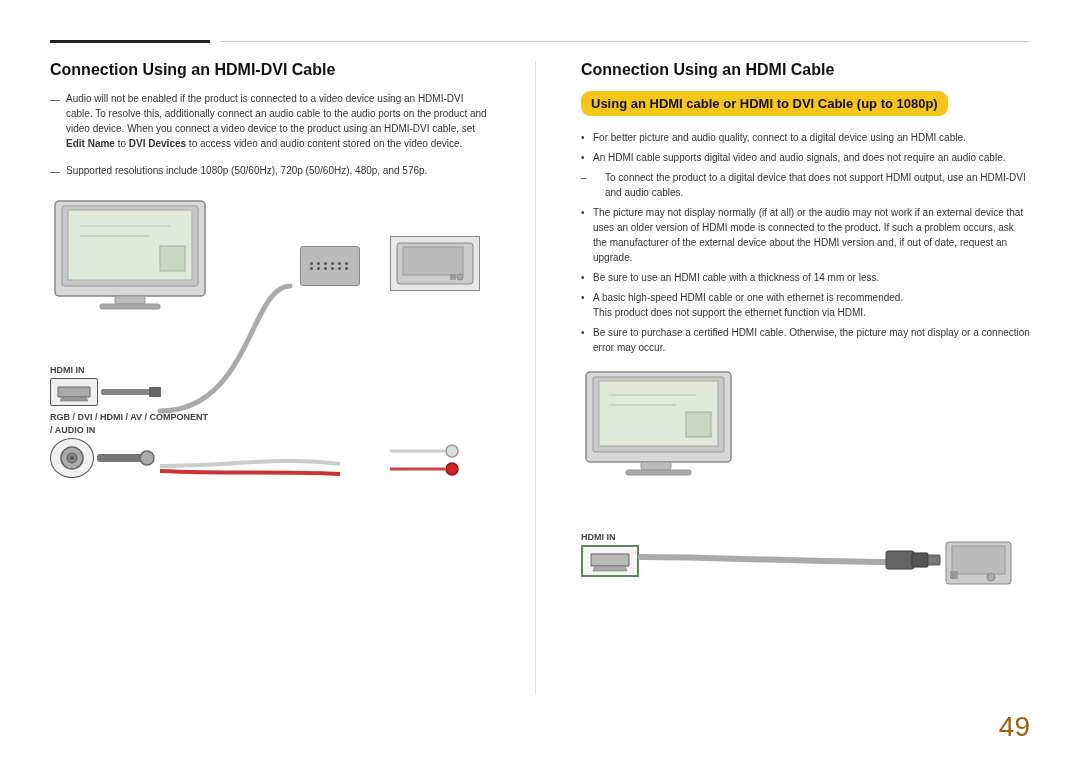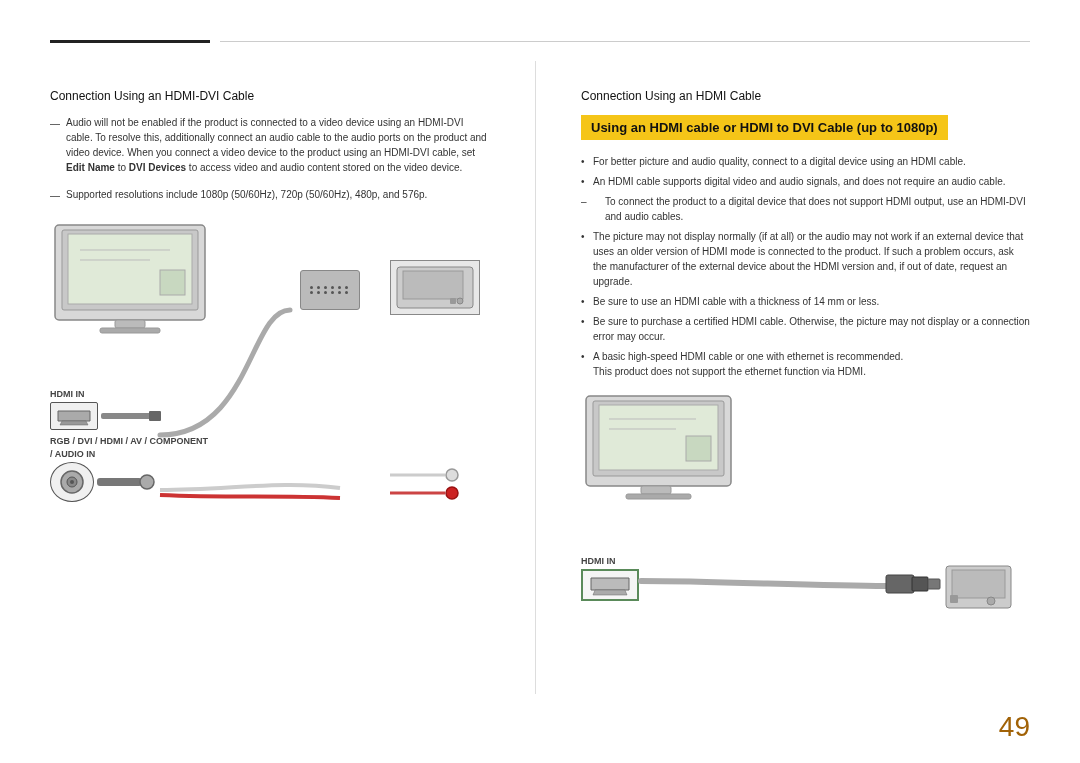--- a/index.html
+++ b/index.html
@@ -47,25 +47,24 @@
     .left-col {
       flex: 0 0 440px;
     }
 
     .right-col {
       flex: 1;
     }
 
     
     .section-title {
-      font-size: 12px;
-      font-weight: normal;
+      font-size: 16px;
+      font-weight: bold;
       color: #111;
       margin-bottom: 12px;
-      margin-top: 28px;
     }
 
     
     .body-text {
       font-size: 10px;
       color: #333;
       line-height: 1.5;
       margin-bottom: 8px;
     }
 
@@ -89,20 +88,21 @@
 
     
     .highlight-box {
       background: #f5c518;
       padding: 5px 10px;
       font-size: 13px;
       font-weight: bold;
       color: #111;
       margin-bottom: 14px;
       display: inline-block;
+      border-radius: 9px;
     }
 
     
     .bullet-list {
       list-style: none;
       margin-bottom: 12px;
     }
     .bullet-list li {
       font-size: 10px;
       color: #333;
@@ -373,22 +373,22 @@
       <h2 class="section-title">Connection Using an HDMI Cable</h2>
 
       <div class="highlight-box">Using an HDMI cable or HDMI to DVI Cable (up to 1080p)</div>
 
       <ul class="bullet-list">
         <li>For better picture and audio quality, connect to a digital device using an HDMI cable.</li>
         <li>An HDMI cable supports digital video and audio signals, and does not require an audio cable.</li>
         <li class="sub-item">To connect the product to a digital device that does not support HDMI output, use an HDMI-DVI and audio cables.</li>
         <li>The picture may not display normally (if at all) or the audio may not work if an external device that uses an older version of HDMI mode is connected to the product. If such a problem occurs, ask the manufacturer of the external device about the HDMI version and, if out of date, request an upgrade.</li>
         <li>Be sure to use an HDMI cable with a thickness of 14 mm or less.</li>
+        <li>A basic high-speed HDMI cable or one with ethernet is recommended.<br>This product does not support the ethernet function via HDMI.</li>
         <li>Be sure to purchase a certified HDMI cable. Otherwise, the picture may not display or a connection error may occur.</li>
-        <li>A basic high-speed HDMI cable or one with ethernet is recommended.<br>This product does not support the ethernet function via HDMI.</li>
       </ul>
 
       
       <div class="diagram-right" style="position:relative;">
 
         <svg width="155" height="110" viewBox="0 0 155 110" style="position:absolute;top:0;left:0;">
           <rect x="5" y="5" width="145" height="90" rx="4" ry="4" fill="#d8d8d8" stroke="#888" stroke-width="1.5"></rect>
           <rect x="12" y="10" width="131" height="75" rx="2" ry="2" fill="#c8c8c8" stroke="#999" stroke-width="1"></rect>
           <rect x="18" y="14" width="119" height="65" fill="#e0ead8" stroke="#aaa" stroke-width="1"></rect>
           <line x1="28" y1="28" x2="115" y2="28" stroke="#bbb" stroke-width="1"></line>

